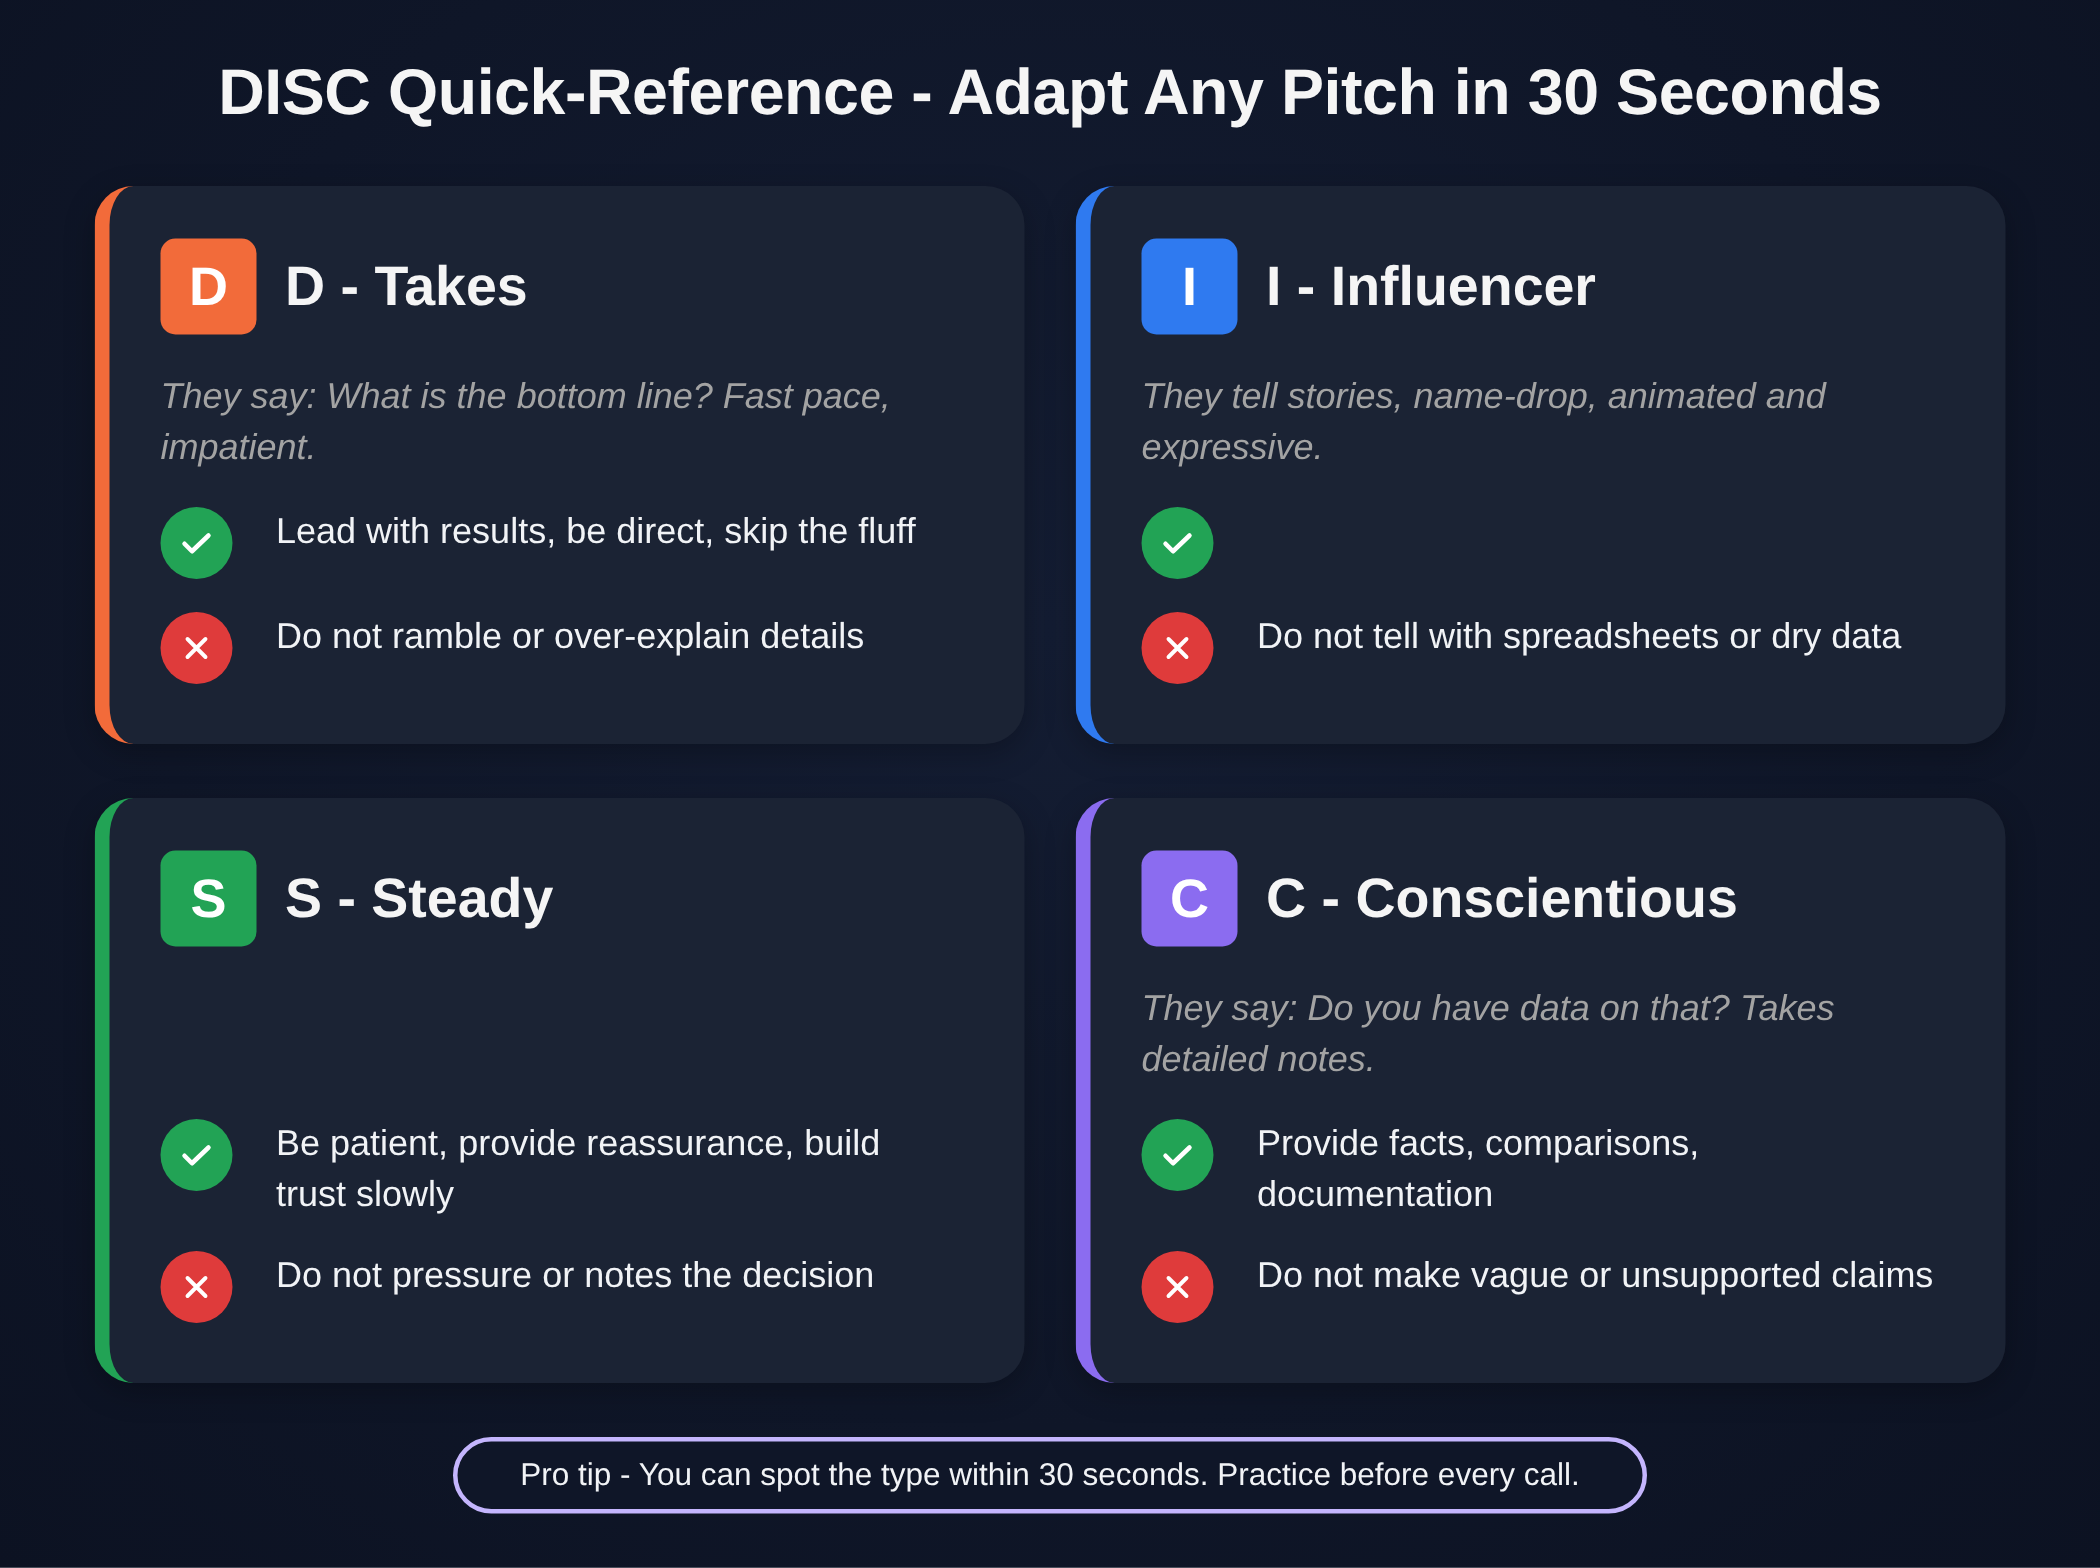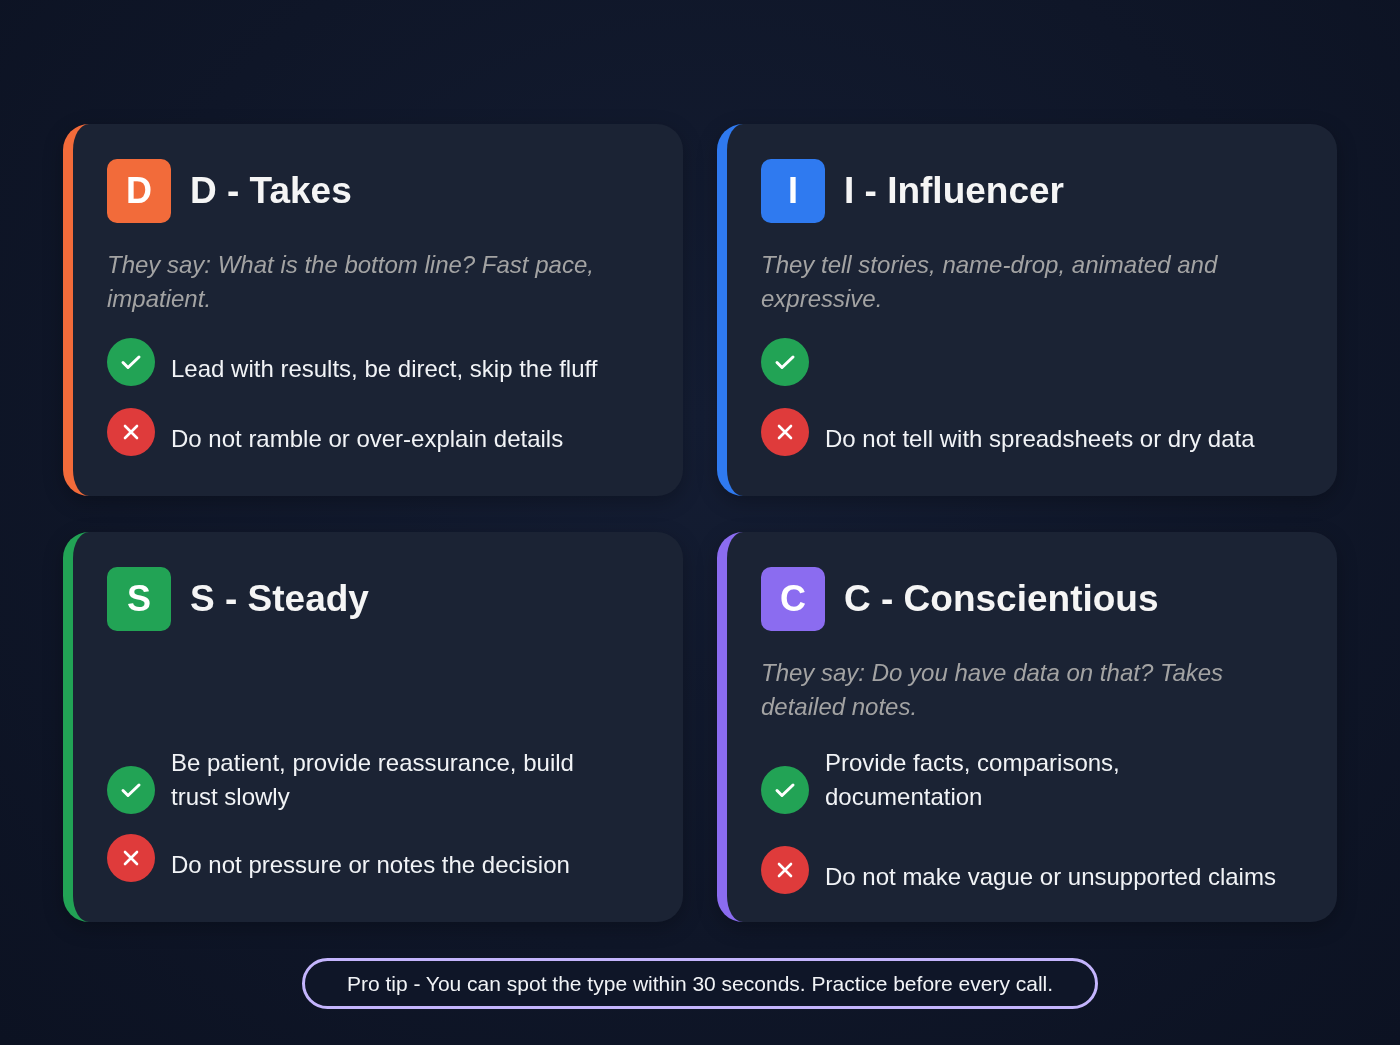--- a/index.html
+++ b/index.html
@@ -31,39 +31,40 @@
       width: 64px; height: 64px; border-radius: 10px;
       background: var(--accent);
       display: flex; align-items: center; justify-content: center;
       font-size: 36px; font-weight: 700; color: #ffffff;
     }
     .card-title { margin-left: 19px; font-size: 37px; font-weight: 700; color: #f5f5f5; }
     .quote {
       position: absolute; left: 34px; top: 124px; width: 540px;
       font-size: 24px; font-style: italic; color: #a3a3a3; line-height: 34px;
     }
-    .item { position: absolute; left: 34px; display: flex; align-items: flex-end; width: 560px; }
+    .item { position: absolute; left: 34px; display: flex; align-items: flex-start; width: 560px; gap: 13px; }
     .icon {
       flex: 0 0 48px; width: 48px; height: 48px; border-radius: 50%;
       display: flex; align-items: center; justify-content: center;
     }
     .icon.do { background: #22a355; }
     .icon.dont { background: #df3b3b; }
     .item-text { margin-left: 16px; font-size: 24px; color: #f1f3f6; line-height: 34px; }
     .tip {
       position: absolute; left: 302px; top: 958px; width: 796px; height: 51px;
       border: 3px solid #c4b5fd; border-radius: 26px;
       display: flex; align-items: center; justify-content: center;
       font-size: 21px; color: #f1f3f6; background: #0f1628;
     }
   </style>
 </head>
 <body>
 
 <div class="page">
+  <h1 class="title">DISC Quick-Reference - Adapt Any Pitch in 30 Seconds</h1>
 
   <div class="card c1" style="--accent:#f26b3a">
     <div class="card-head">
       <div class="badge">D</div>
       <div class="card-title">D - Takes</div>
     </div>
     <div class="quote">They say: What is the bottom line? Fast pace, impatient.</div>
     <div class="item" style="top:214px">
       <span class="icon do">
         <svg width="24" height="24" viewBox="0 0 24 24">
@@ -135,21 +136,21 @@
     </div>
     <div class="quote">They say: Do you have data on that? Takes detailed notes.</div>
     <div class="item" style="top:214px">
       <span class="icon do">
         <svg width="24" height="24" viewBox="0 0 24 24">
             <path d="M4 12.5l5 5L20 7" fill="none" stroke="#fff" stroke-width="3" stroke-linecap="round" stroke-linejoin="round"></path>
           </svg>
       </span>
       <span class="item-text" style="width:360px">Provide facts, comparisons, documentation</span>
     </div>
-    <div class="item" style="top:314px">
+    <div class="item" style="top:302px">
       <span class="icon dont">
         <svg width="22" height="22" viewBox="0 0 22 22">
             <path d="M5 5l12 12M17 5L5 17" fill="none" stroke="#fff" stroke-width="2.6" stroke-linecap="round"></path>
           </svg>
       </span>
       <span class="item-text">Do not make vague or unsupported claims</span>
     </div>
   </div>
 
   <div class="tip">Pro tip - You can spot the type within 30 seconds. Practice before every call.</div>

